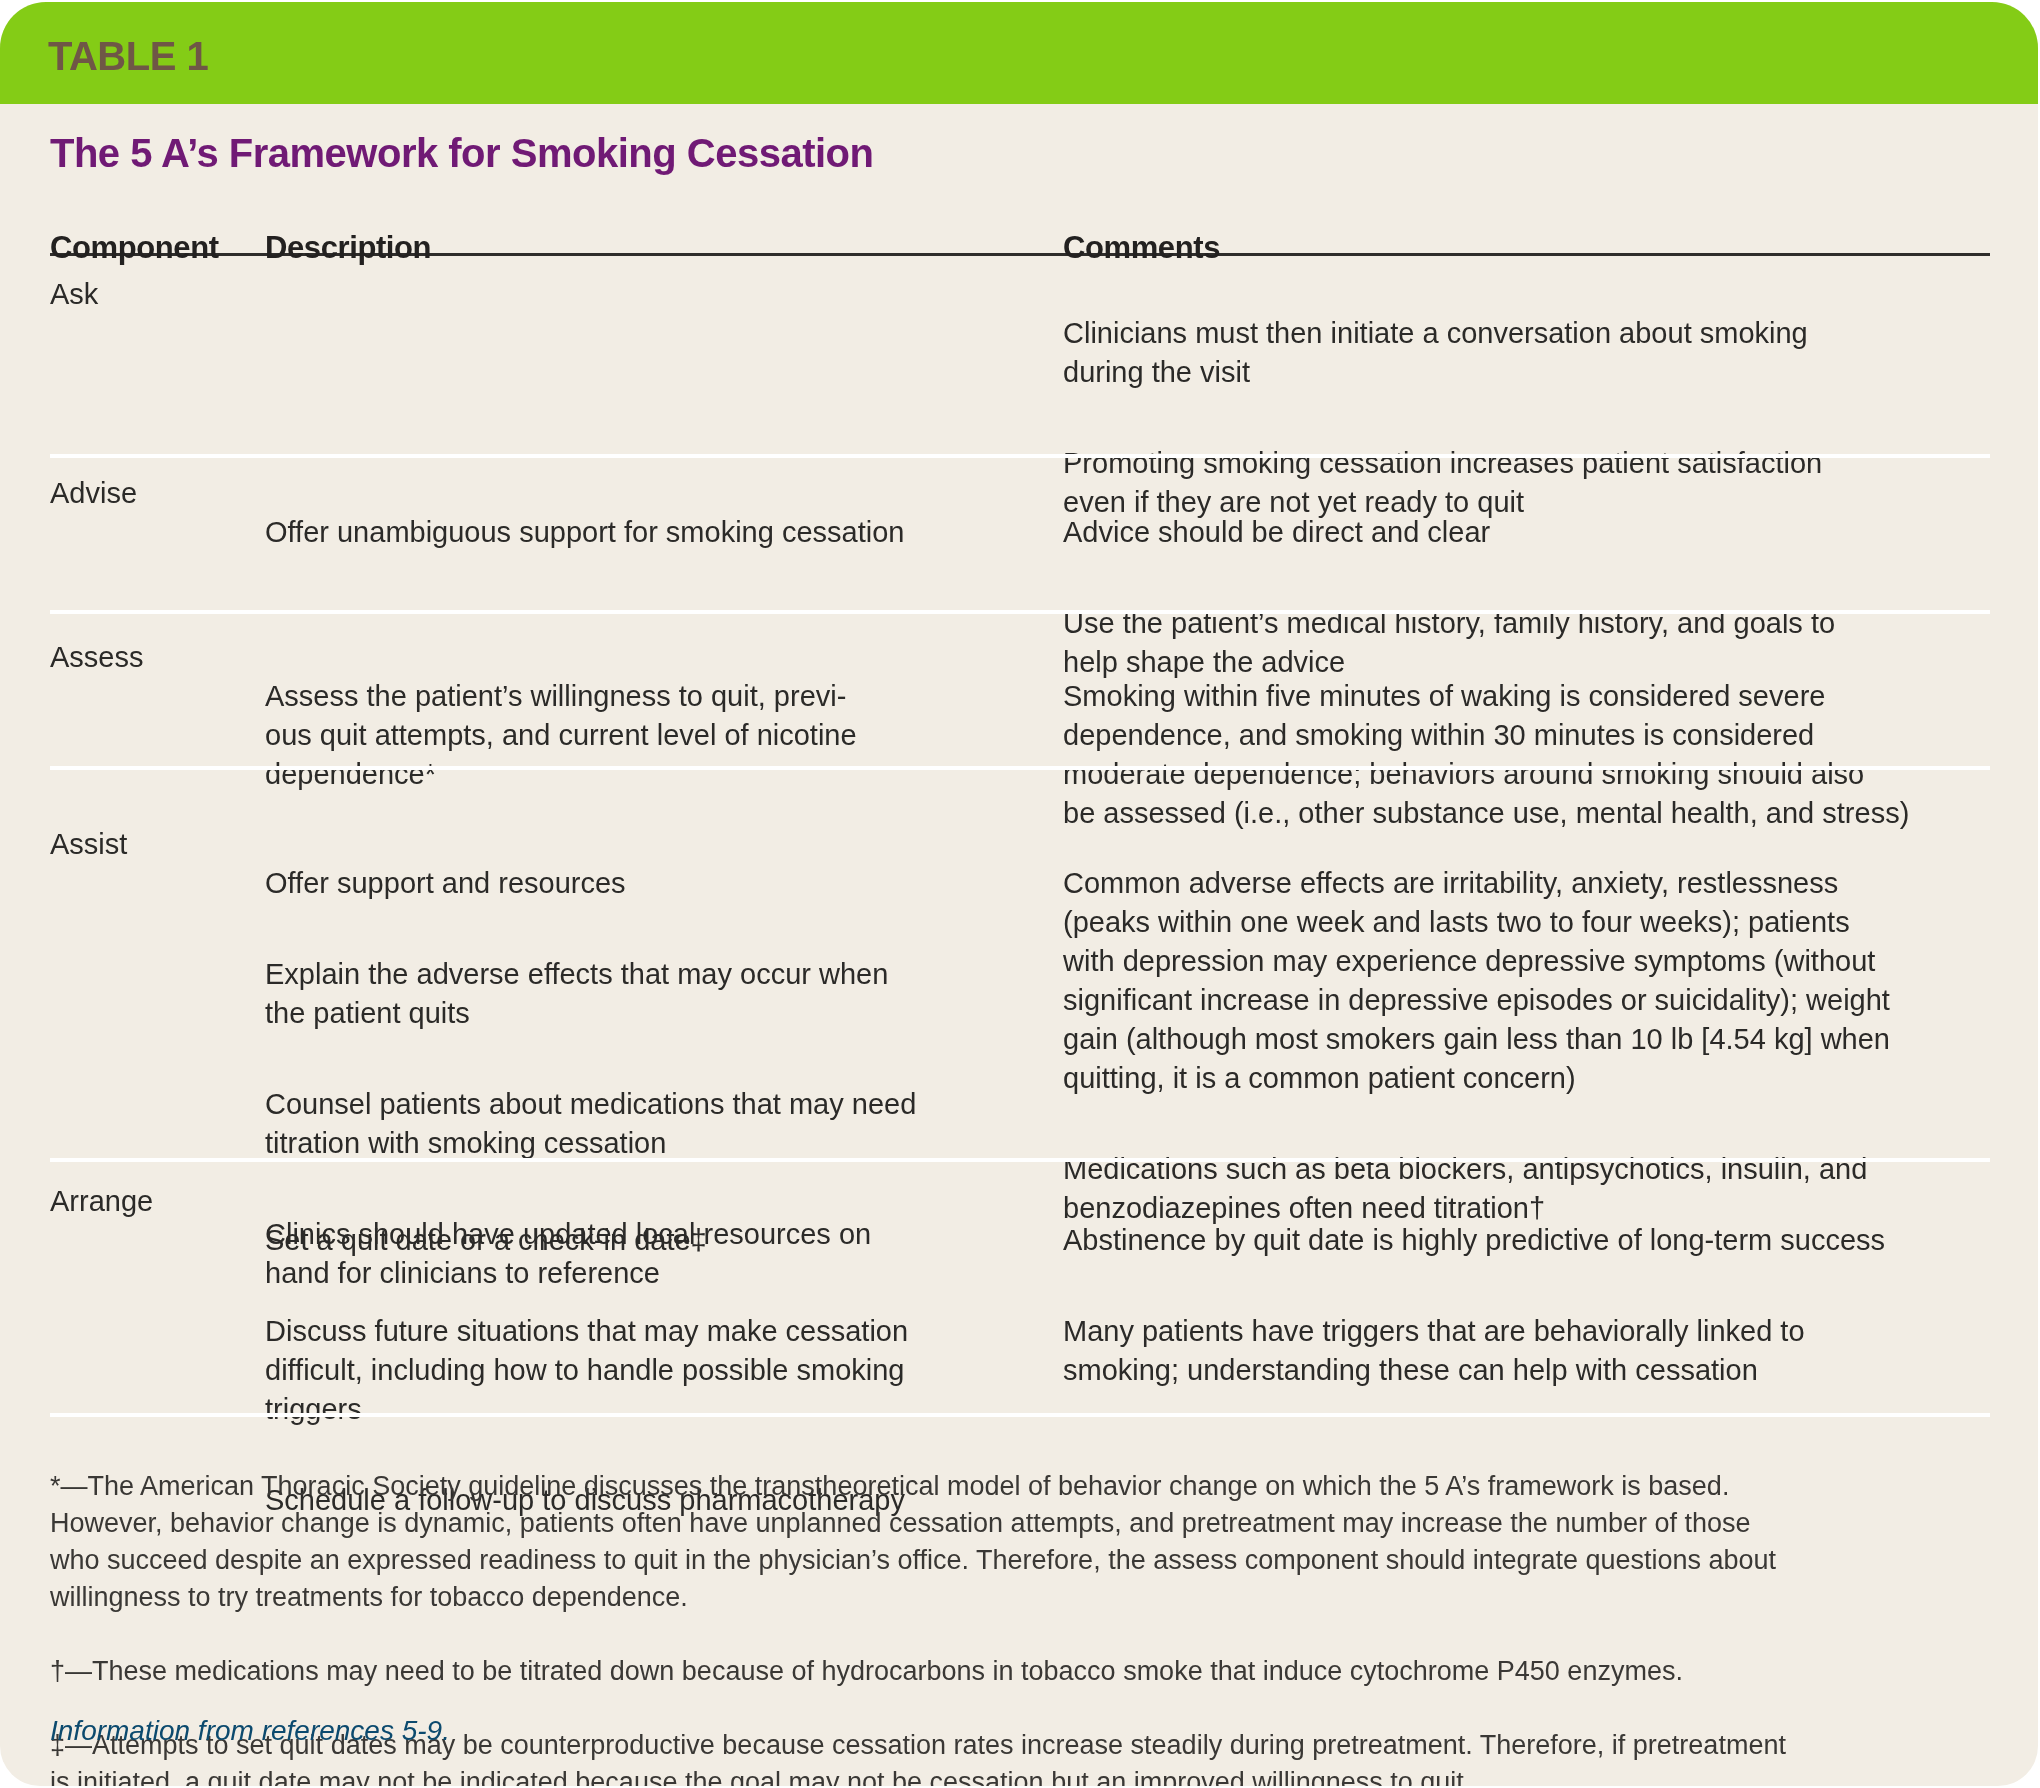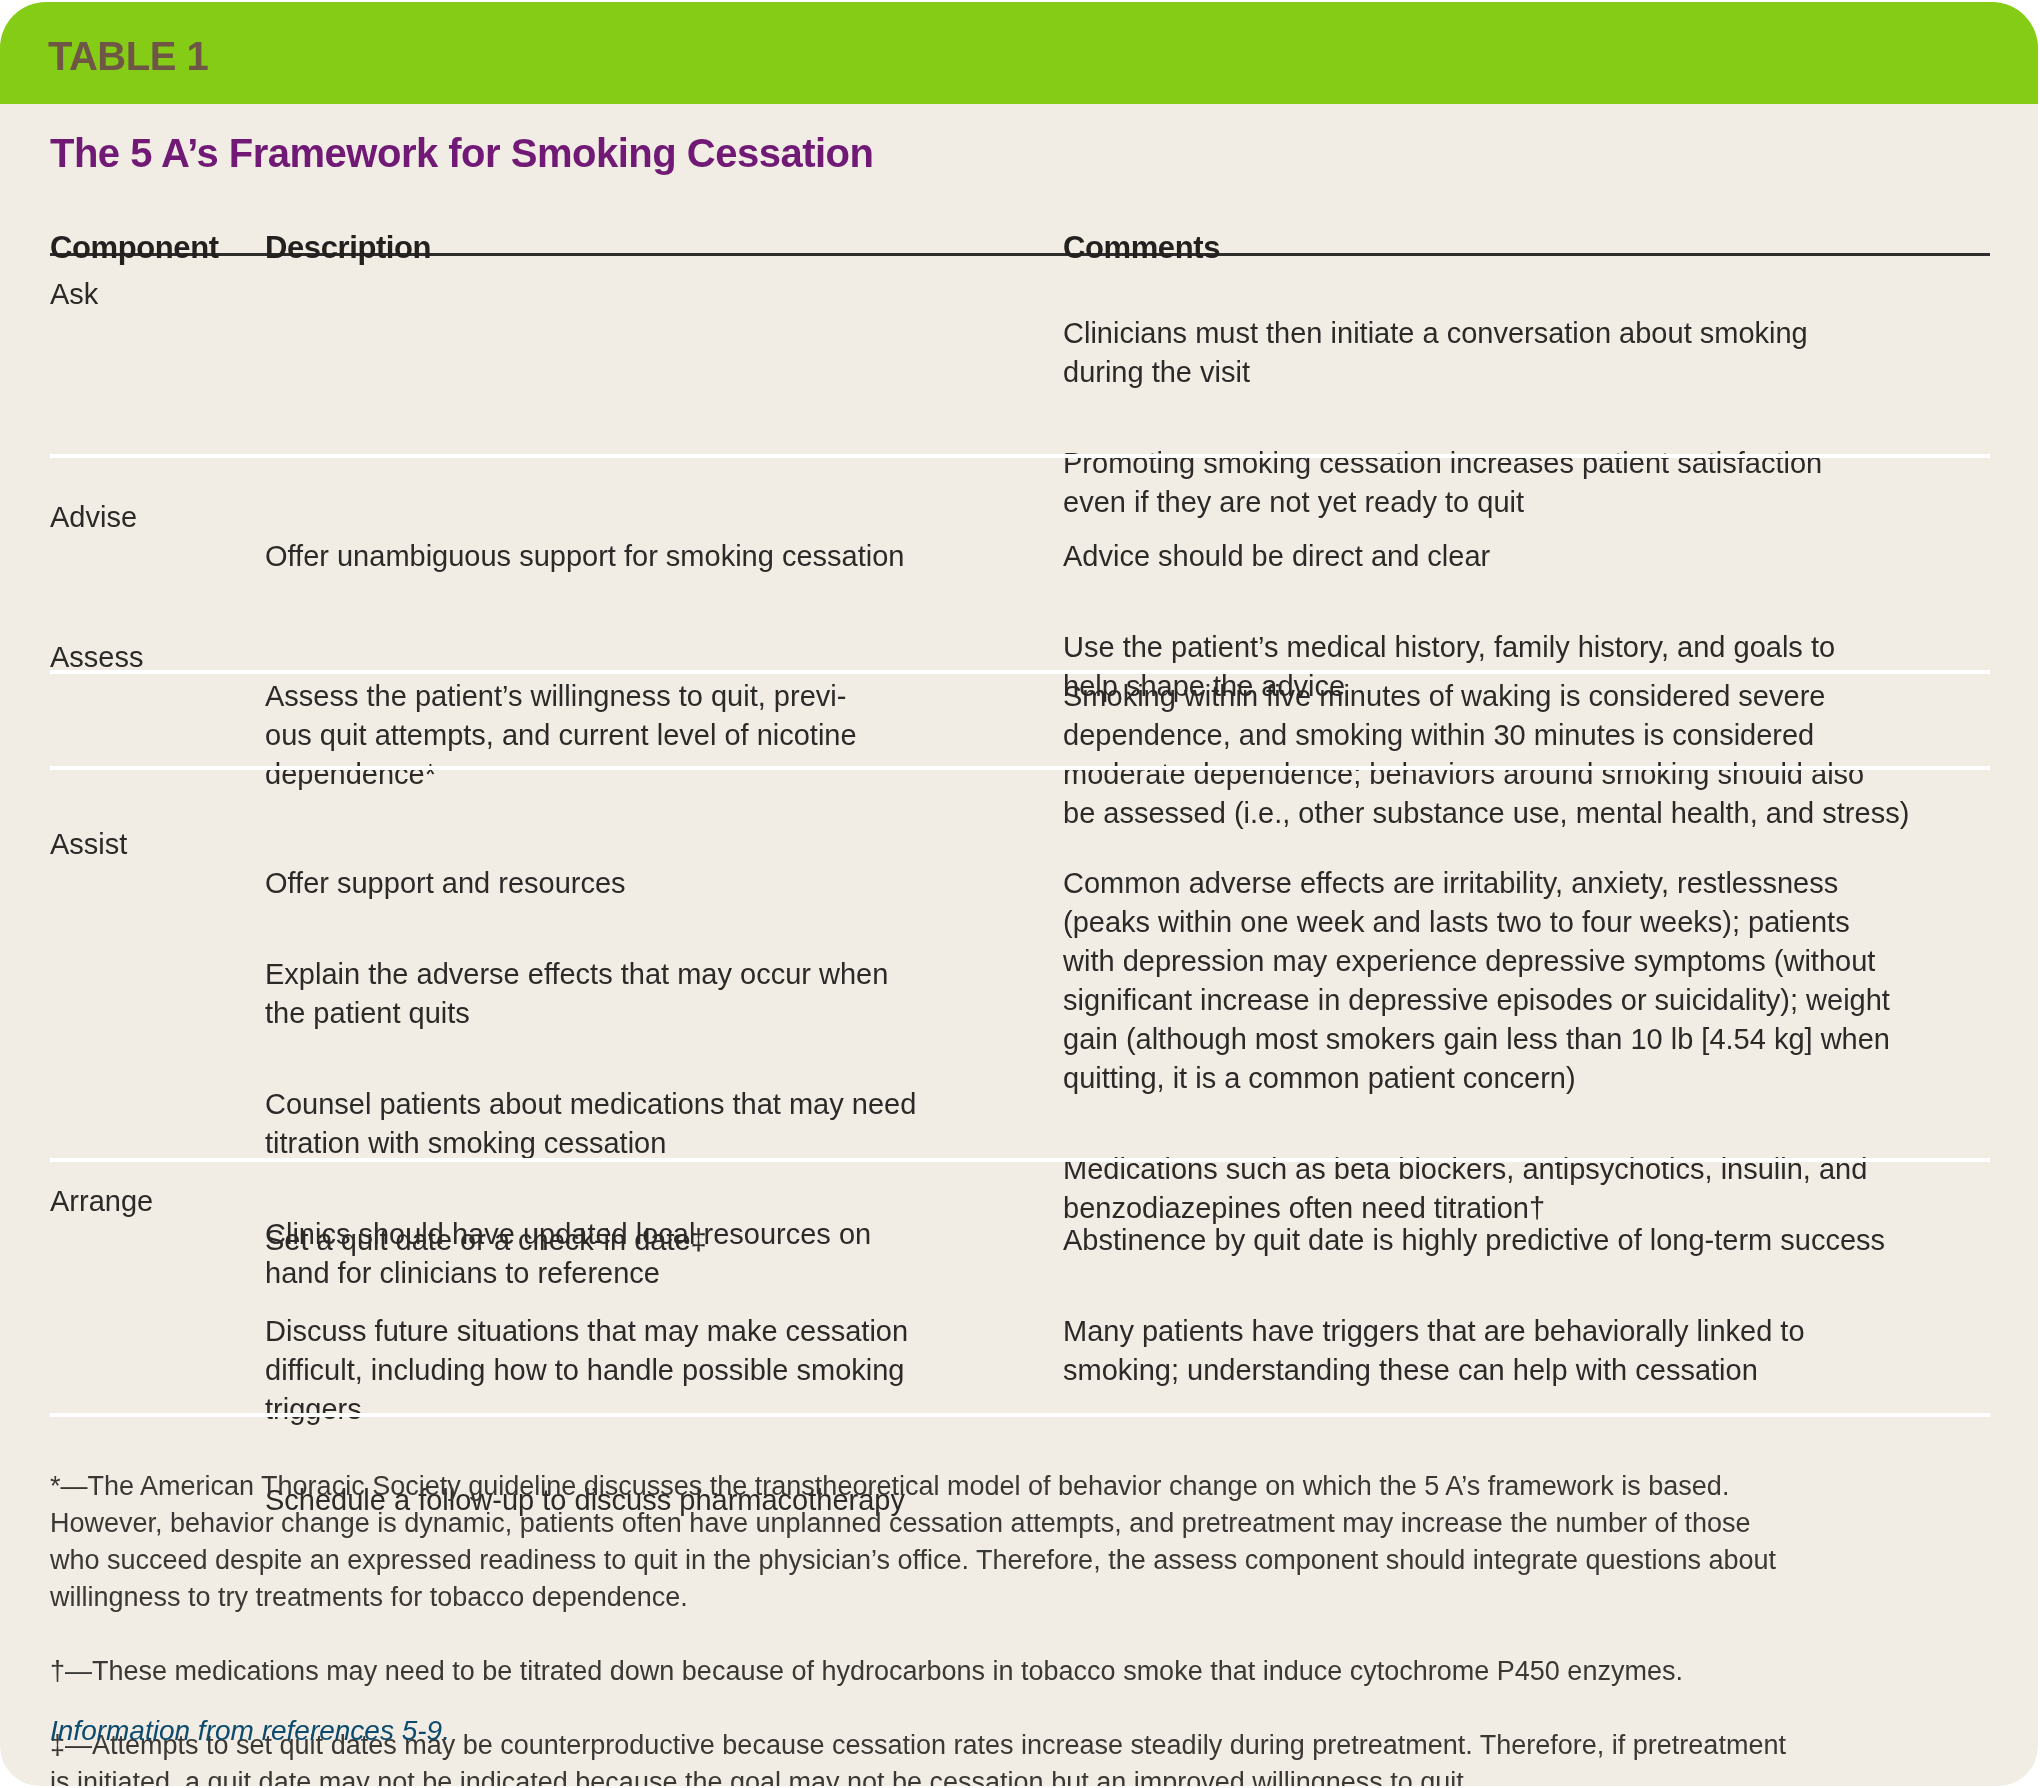--- a/index.html
+++ b/index.html
@@ -147,21 +147,21 @@
     <div class="cell c1">Ask</div>
     <div class="cell c3">
       <p>Clinicians must then initiate a conversation about smoking
 during the visit</p>
       <p>Promoting smoking cessation increases patient satisfaction
 even if they are not yet ready to quit</p>
     </div>
     <div class="sep"></div>
   </div>
 
-  <div class="row" style="top:476px;height:196px;">
+  <div class="row" style="top:452px;height:160px;">
     <div class="cell c1">Advise</div>
     <div class="cell c2">
       <p>Offer unambiguous support for smoking cessation</p>
     </div>
     <div class="cell c3">
       <p>Advice should be direct and clear</p>
       <p>Use the patient’s medical history, family history, and goals to
 help shape the advice</p>
     </div>
     <div class="sep"></div>

